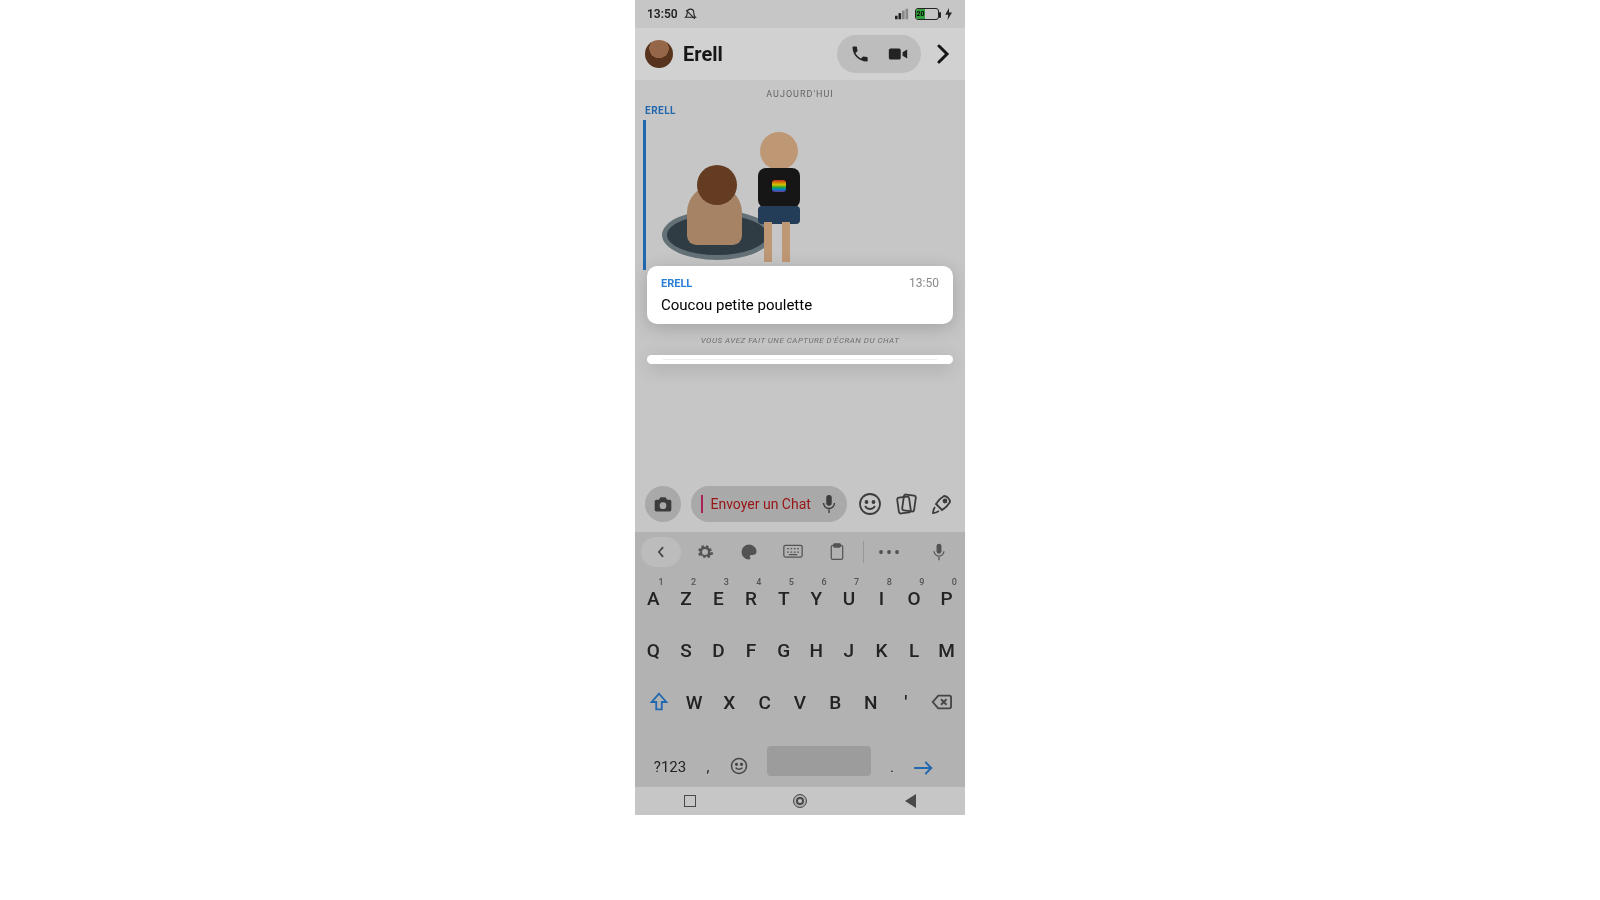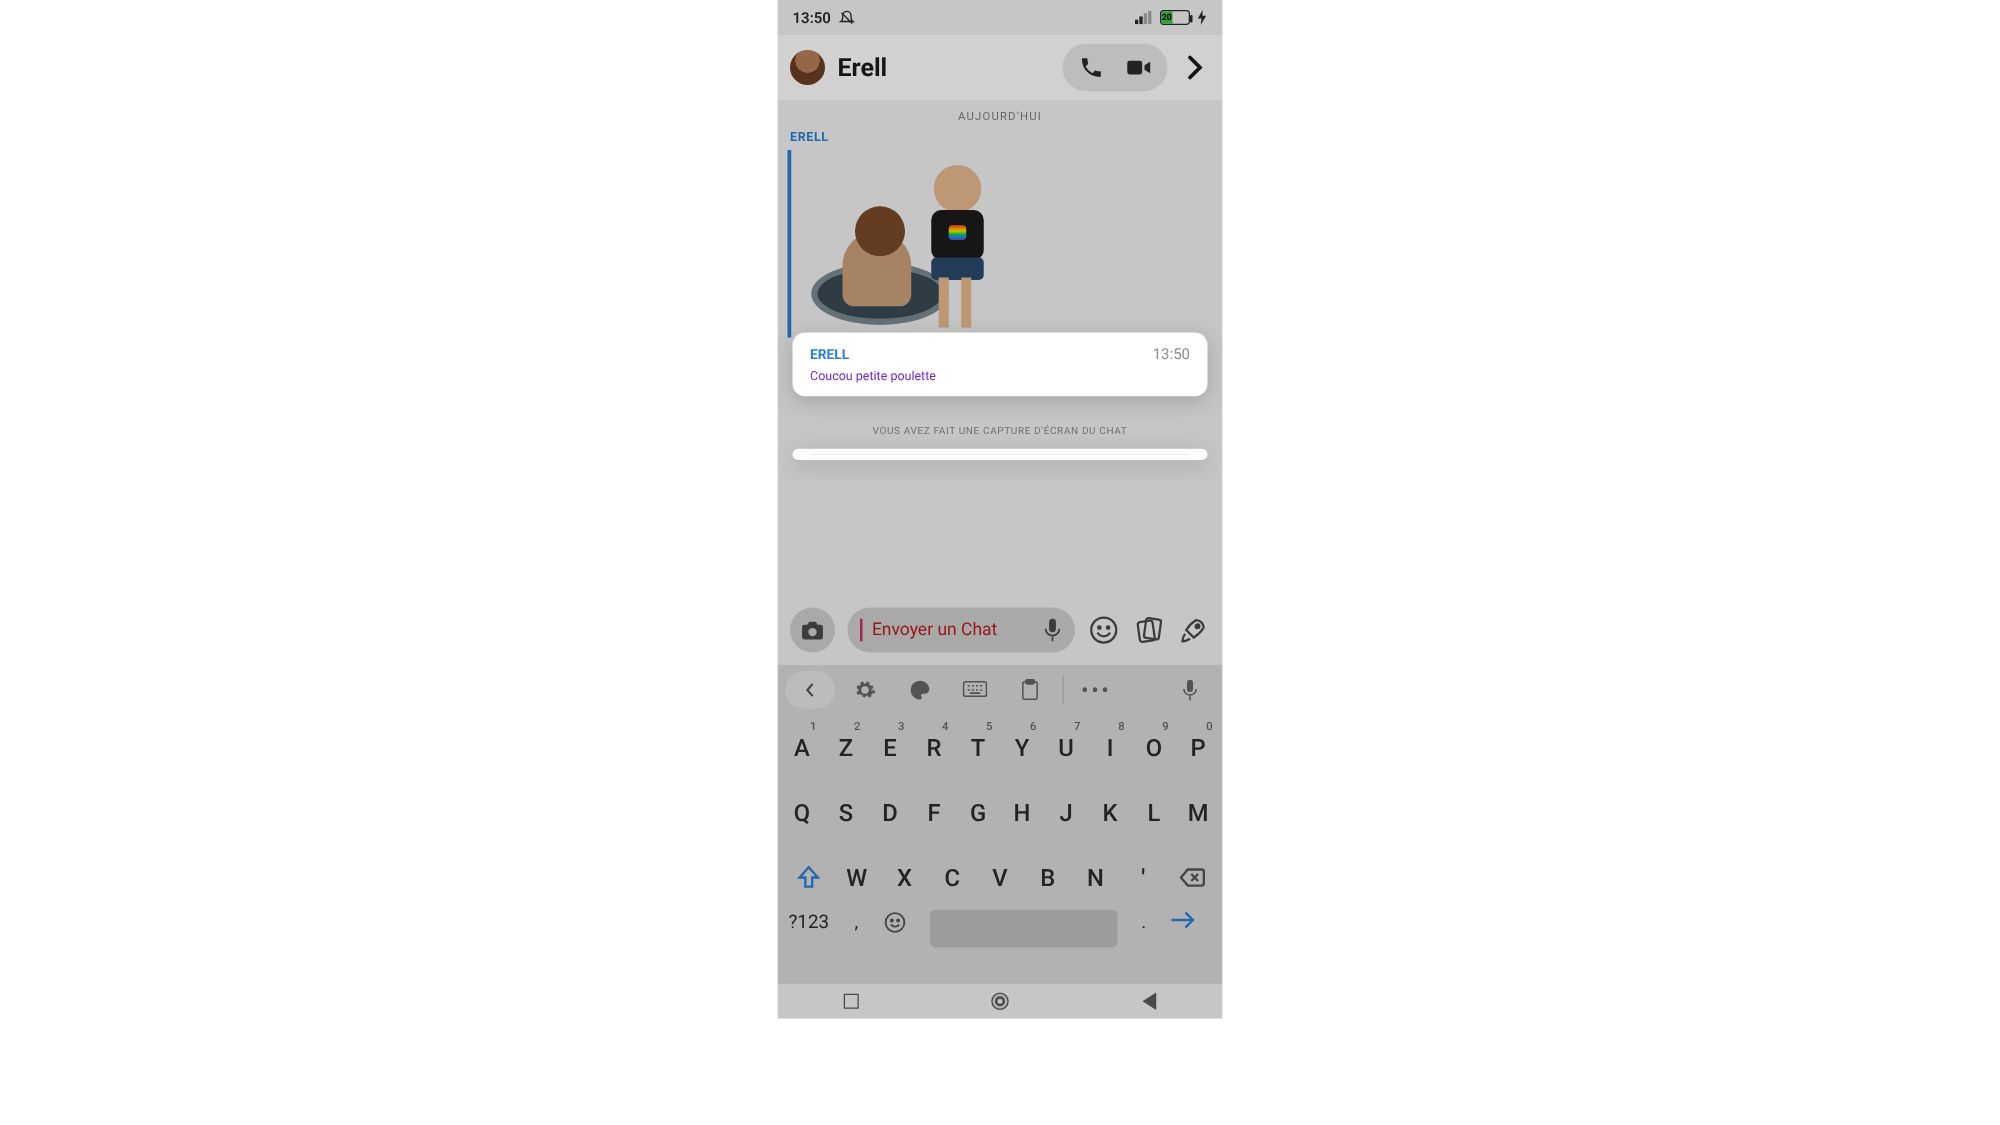--- a/index.html
+++ b/index.html
@@ -3,21 +3,21 @@
 <meta charset="utf-8">
 <style>
   * { box-sizing: border-box; margin: 0; padding: 0; font-family: -apple-system, BlinkMacSystemFont, "Segoe UI", Roboto, Helvetica, Arial, sans-serif; }
   body {
     width: 1600px; height: 900px;
     background: #ffffff;
     display: flex; align-items: flex-start; justify-content: center;
     overflow: hidden;
   }
   .phone {
-    width: 356px; height: 815px;
+    width: 330px; height: 815px;
     margin-top: 0px;
     background: #f2f2f2;
     position: relative;
     overflow: hidden;
   }
   .overlay-dim {
     position: absolute; inset: 0;
     background: rgba(0,0,0,0.18);
     pointer-events: none;
     z-index: 5;
@@ -82,34 +82,34 @@
   .sticker .girl2 {
     position:absolute; right:15px; bottom:8px; width:55px; height:130px;
   }
   .sticker .girl2 .head { width:38px;height:38px;background:#e8b98f;border-radius:50%;position:absolute;top:0;left:8px;}
   .sticker .girl2 .hair { width:44px;height:60px;background:#6b3f24;border-radius:22px 22px 10px 10px;position:absolute;top:-4px;left:5px; z-index:-1;}
   .sticker .girl2 .shirt { width:42px;height:40px;background:#1b1b1b;position:absolute;top:36px;left:6px;border-radius:8px;}
   .sticker .girl2 .shirt::after{content:"";position:absolute;left:14px;top:12px;width:14px;height:12px;background:linear-gradient(180deg,#e33,#ff9a00,#ffee00,#2ecc40,#0099ff,#8e44ad);border-radius:3px;}
   .sticker .girl2 .shorts{width:42px;height:18px;background:#2b4a6b;position:absolute;top:74px;left:6px;border-radius:4px;}
   .sticker .girl2 .legs{width:8px;height:40px;background:#e8b98f;position:absolute;top:90px;left:12px;box-shadow:18px 0 0 #e8b98f;}
 
-  .sysnote { text-align:center; font-size:8px; letter-spacing:0.5px; color:#8a8a8a; margin-top:23px;}
+  .sysnote { text-align:center; font-size:8px; letter-spacing:0.5px; color:#8a8a8a; margin-top:12px;font-style:italic;}
 
   
   .card {
     position:relative; z-index:10;
     background:#ffffff; border-radius:10px;
     box-shadow: 0 4px 18px rgba(0,0,0,0.18);
     margin: 0 6px;
   }
   .msgcard { padding: 10px 14px; margin-top: -4px;}
   .msgcard .row1 { display:flex; justify-content:space-between; align-items:baseline; }
   .msgcard .name { font-size:11px; font-weight:700; color:#2a7fd6; }
   .msgcard .time { font-size:12px; color:#8a8a8a; }
-  .msgcard .text { font-size:10px; color:#6d28d9; margin-top:6px; }
+  .msgcard .text { font-size:15px; color:#000000; margin-top:6px; }
 
   .menu { margin-top:10px; padding:4px 0; }
   .menu .item { display:flex; align-items:center; gap:14px; padding:13px 16px; font-size:15px; color:#1b1b1b;}
   .menu .divider { height:1px; background:#ececec; margin:0 16px;}
   .iconbox {
     width:22px; height:22px; border:1.5px solid #888; border-radius:4px;
     display:flex; align-items:center; justify-content:center;
   }
   .icon-copy { position:relative; width:22px; height:22px;}
   .icon-copy .a,.icon-copy .b{position:absolute;width:14px;height:14px;border:1.5px solid #888;border-radius:3px;background:#fff;}
@@ -140,21 +140,21 @@
     display:flex; flex-direction:column;
   }
   .kb-toolbar { height:40px; display:flex; align-items:center; padding:0 6px; gap:4px;}
   .kb-toolbar .tbtn { width:40px;height:30px;display:flex;align-items:center;justify-content:center;border-radius:15px;}
   .kb-toolbar .tbtn.first{background:#e6e6e6;}
   .kb-toolbar .sep{width:1px;height:22px;background:#b8b8b8;margin:0 2px;}
   .kb-row { display:flex; justify-content:space-around; padding:4px 2px;}
   .key { flex:1; height:44px; margin:0 1px; display:flex; align-items:center; justify-content:center; position:relative; font-size:19px; font-weight:500; color:#2b2b2b;}
   .key .sup { position:absolute; top:1px; right:5px; font-size:9px; color:#666;}
   .key.shift svg, .key.back svg { width:22px; height:22px;}
-  .kb-bottom { display:flex; align-items:flex-start; height:48px; padding:0 8px; gap:4px;}
+  .kb-bottom { display:flex; align-items:flex-end; height:48px; padding:0 18px; gap:4px;}
   .spacebar { flex:1; height:30px; background:#bfbfbf; border-radius:4px;}
   .kb-bottom .k { width:34px; text-align:center; font-size:15px; color:#2b2b2b;}
 
   
   .navbar { position:absolute; left:0;right:0;bottom:0;height:28px;display:flex;align-items:center;justify-content:space-around;}
   .navbar .sq{width:12px;height:12px;border:1.5px solid #5a5a5a;}
   .navbar .circ{width:14px;height:14px;border:1.5px solid #5a5a5a;border-radius:50%; box-shadow: inset 0 0 0 2px #d9d9d9, inset 0 0 0 4px #5a5a5a;}
   .navbar .tri{width:0;height:0;border-top:7px solid transparent;border-bottom:7px solid transparent;border-right:11px solid #5a5a5a;}
 
   svg { display:block; }

